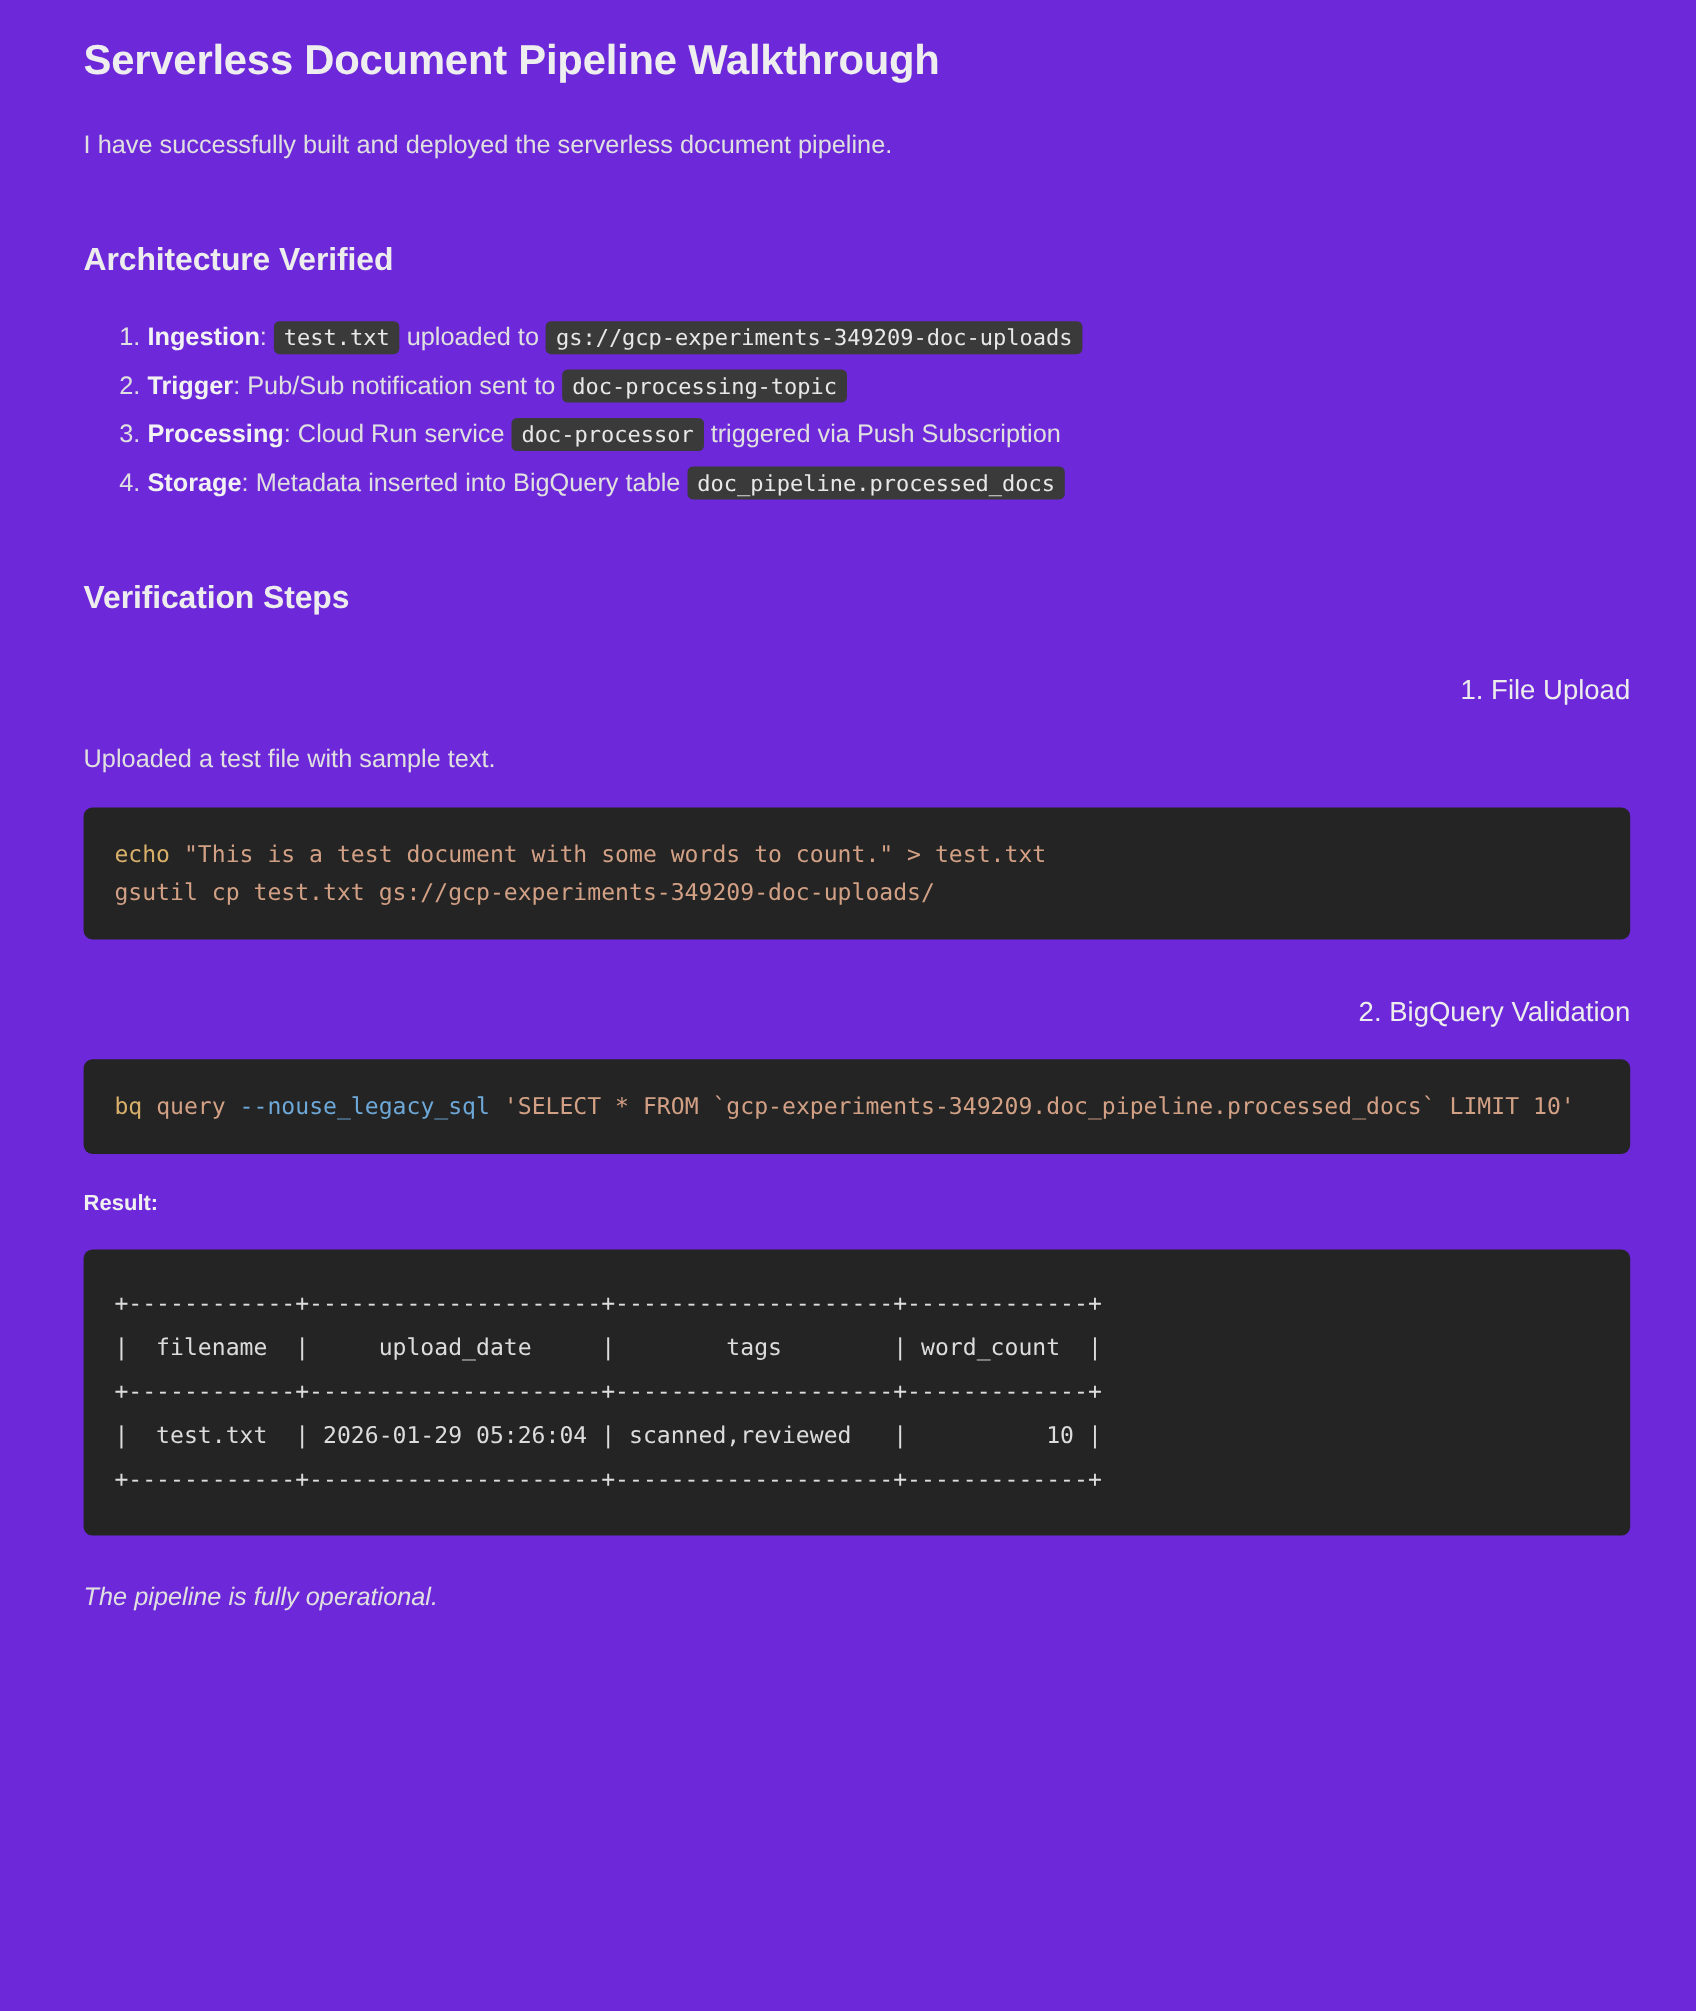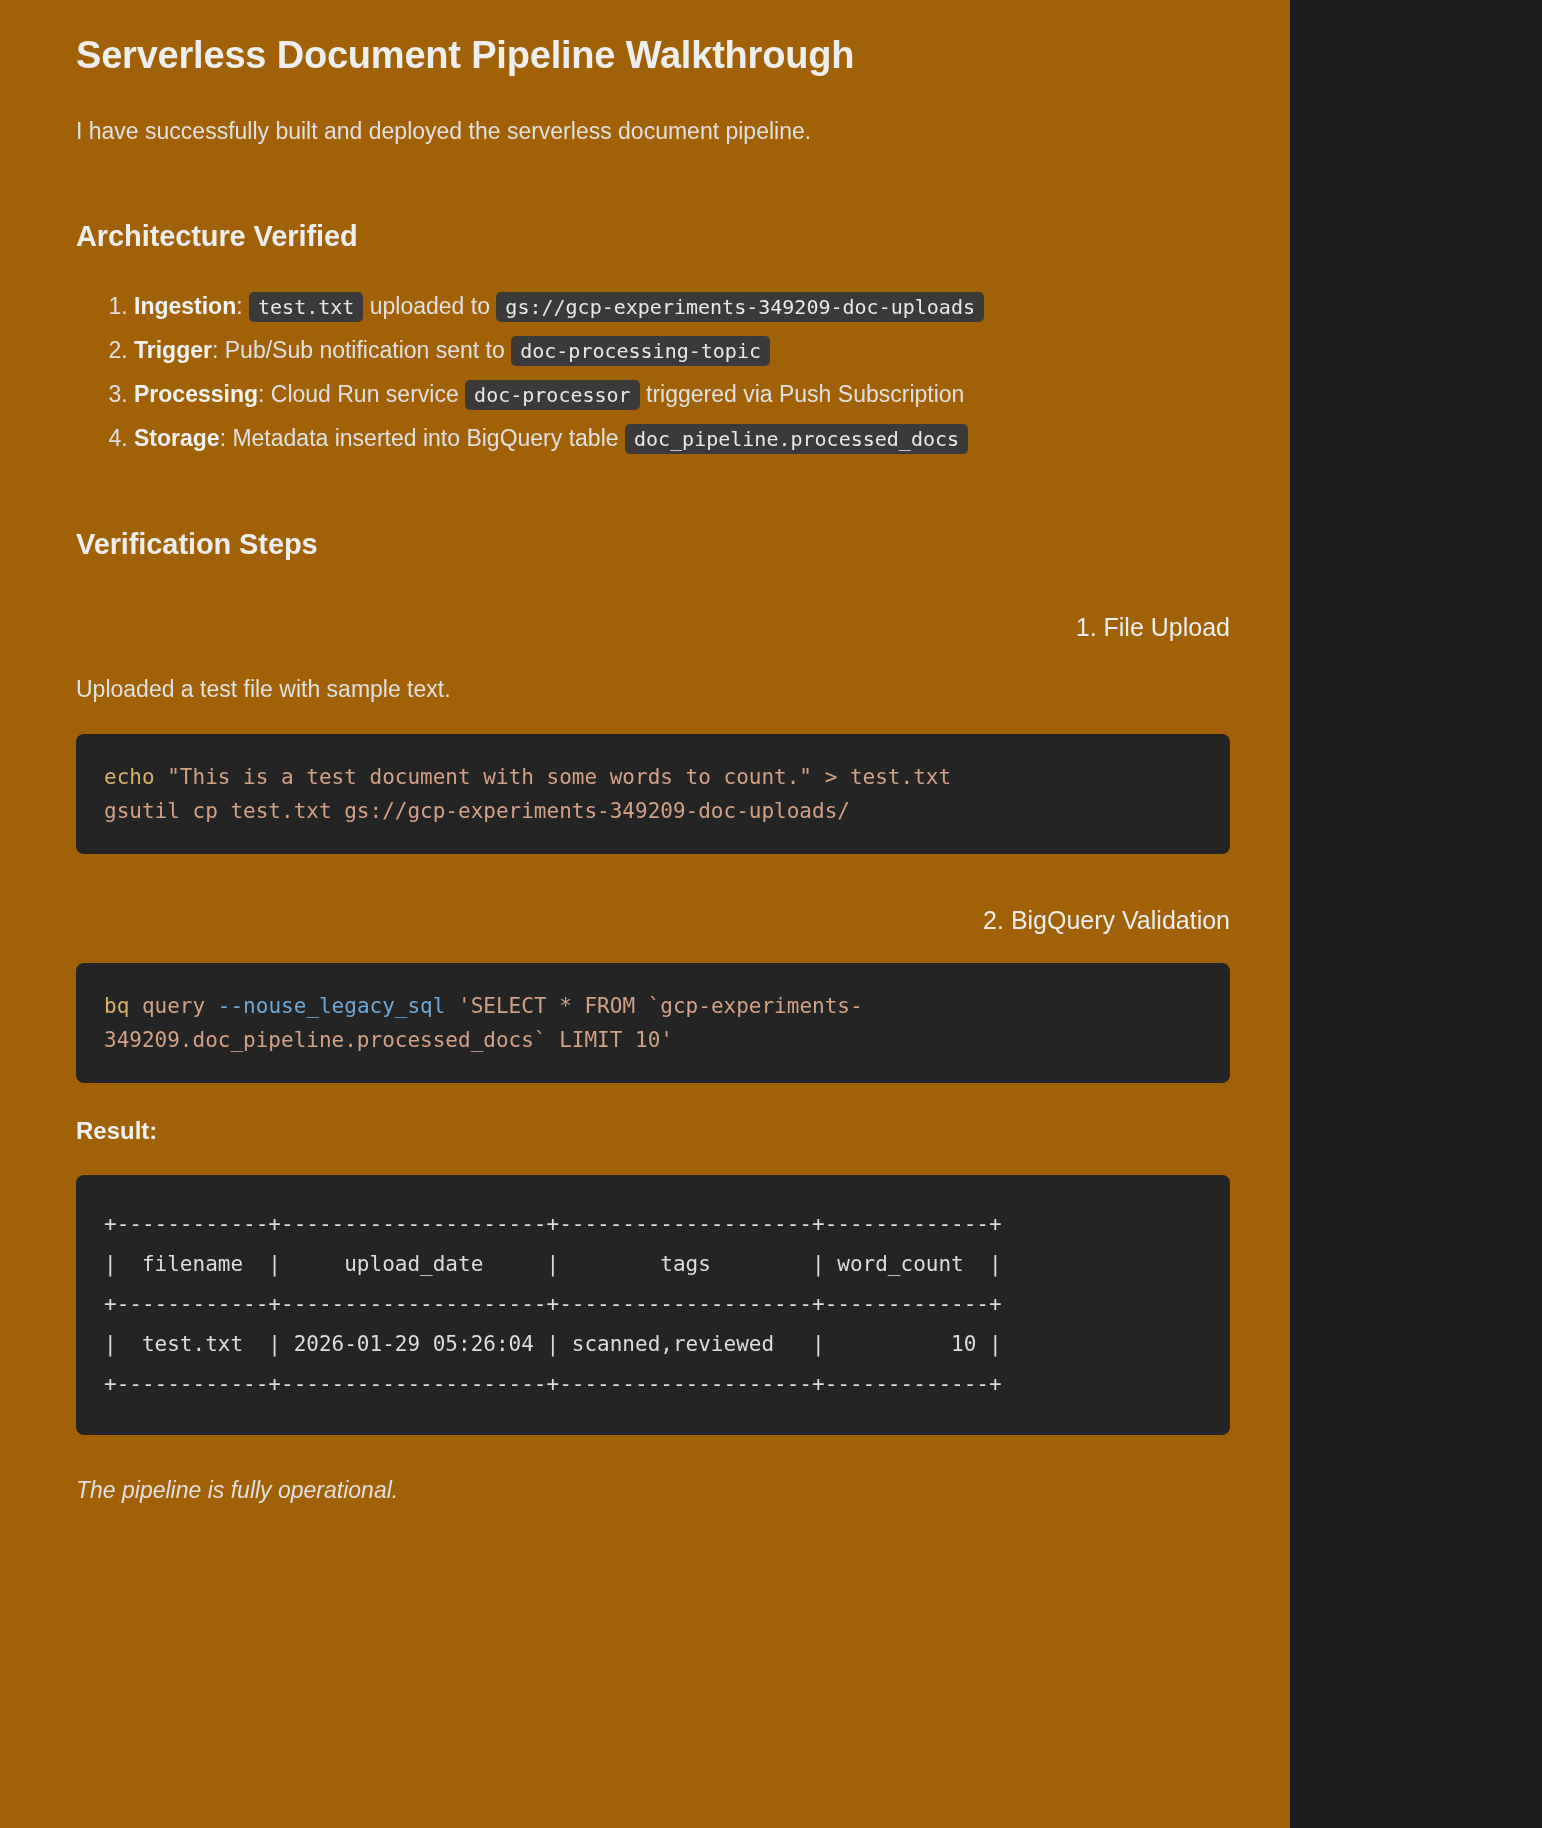--- a/index.html
+++ b/index.html
@@ -3,25 +3,25 @@
 <meta charset="utf-8">
 <style>
   html, body {
     margin: 0;
     padding: 0;
     background: #1c1c1c;
     color: #e3e3e3;
     font-family: "Liberation Sans", sans-serif;
   }
   .page {
-    width: 1290px;
+    width: 1542px;
     min-height: 1828px;
     box-sizing: border-box;
     padding: 18px 0 0 0;
-    background: #a16207;
+    background: #6d28d9;
   }
   .wrap {
     padding: 0 60px 0 76px;
   }
   h1.title {
     font-size: 38px;
     line-height: 1.25;
     font-weight: bold;
     margin: 14px 0 0 0;
     color: #eeeeee;
@@ -74,21 +74,21 @@
     border-radius: 5px;
     white-space: nowrap;
   }
   p.body {
     font-size: 23px;
     line-height: 1.5;
     margin: 30px 0 0 0;
     color: #e0e0e0;
   }
   p.resultlabel {
-    font-size: 24px;
+    font-size: 20px;
     font-weight: bold;
     margin: 34px 0 0 0;
     color: #f0f0f0;
   }
   pre.codeblock {
     background: #242424;
     border-radius: 8px;
     margin: 28px 0 0 0;
     padding: 26px 28px;
     font-family: "DejaVu Sans Mono", monospace;

